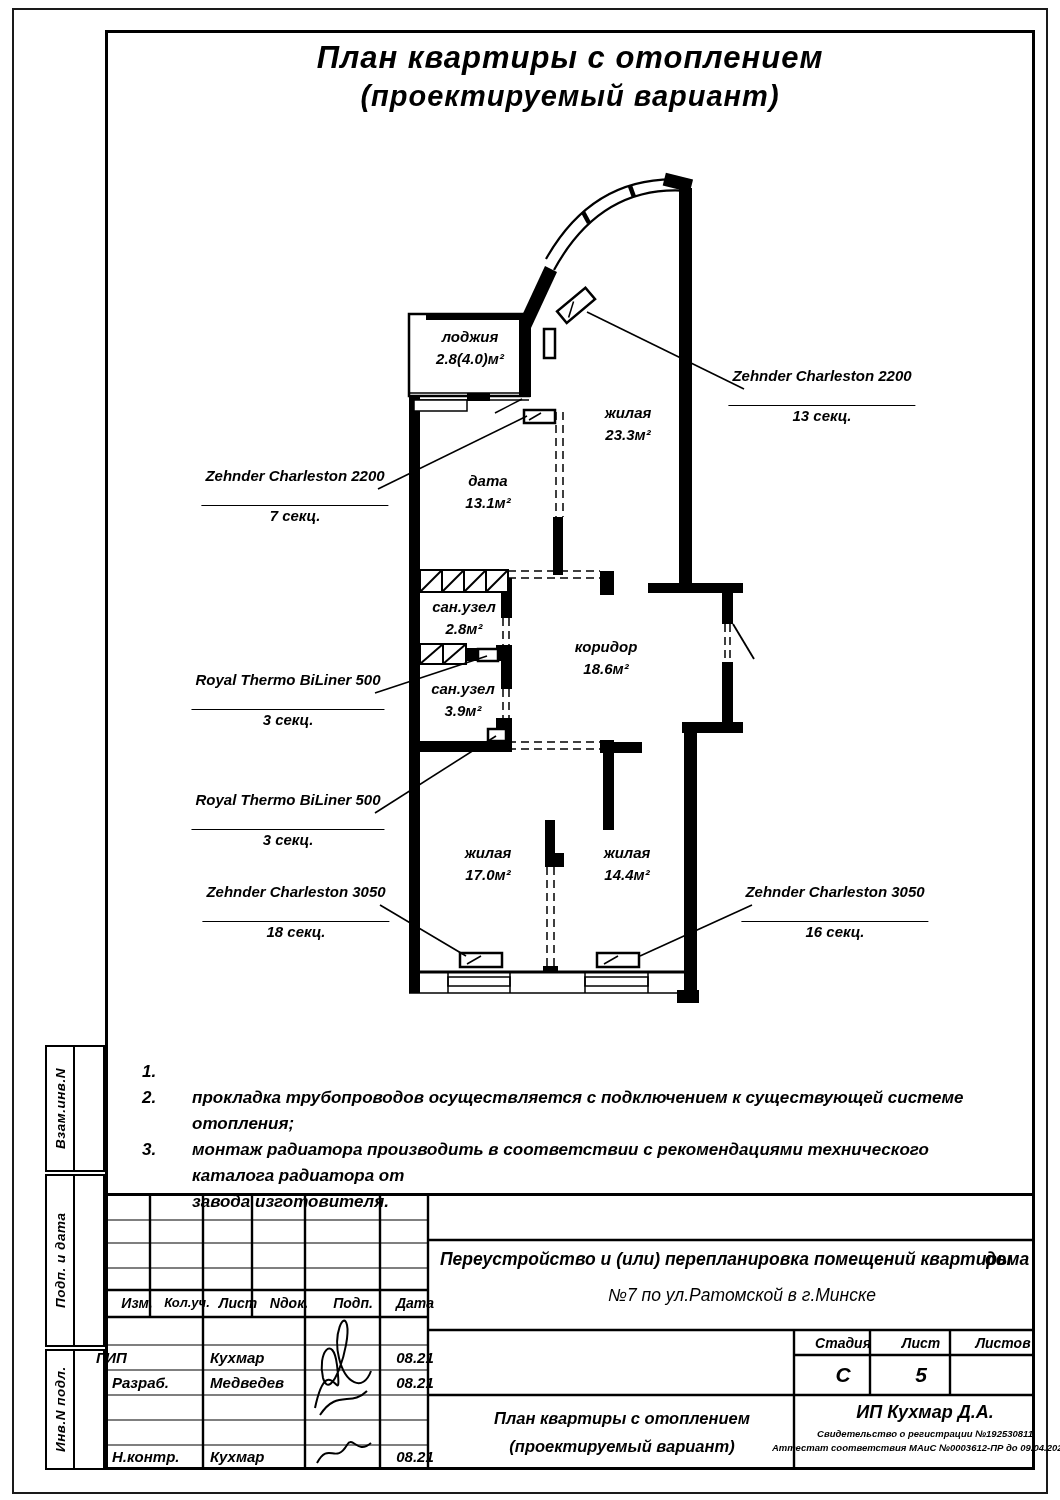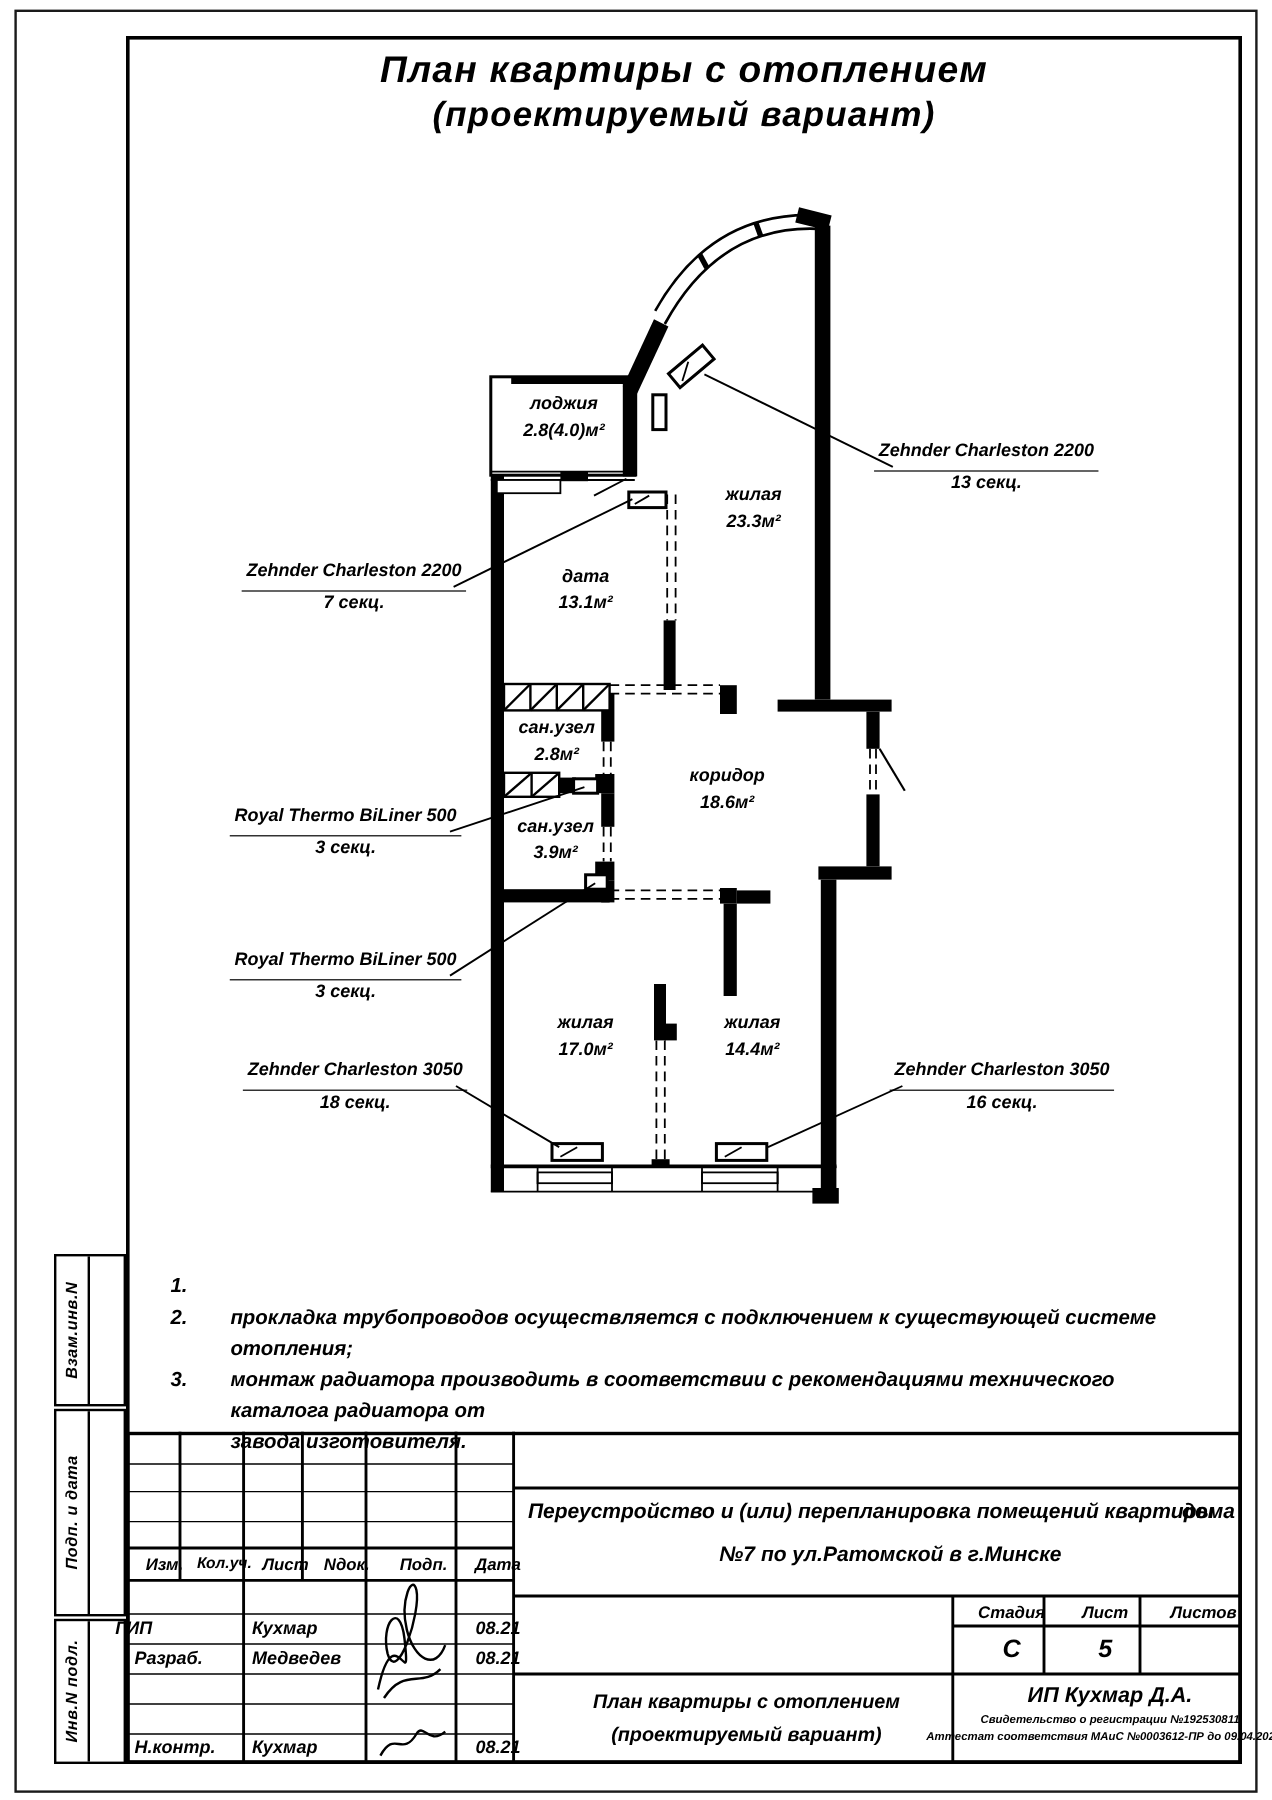--- a/index.html
+++ b/index.html
@@ -13,21 +13,21 @@
   #main-frame{left:105px;top:30px;width:930px;height:1440px;border:3px solid #000;}
   
   #sheet-title{left:105px;top:40px;width:930px;text-align:center;}
   #sheet-title .t1{font-size:31px;font-weight:bold;font-style:italic;letter-spacing:1px;}
   #sheet-title .t2{font-size:29px;font-weight:bold;font-style:italic;letter-spacing:1px;margin-top:4px;}
   
   .room-label{position:absolute;transform:translateX(-50%);text-align:center;
     font-style:italic;font-size:15px;font-weight:bold;line-height:22px;white-space:nowrap;}
   .callout{position:absolute;transform:translateX(-50%);text-align:center;
     font-style:italic;font-size:15px;font-weight:bold;line-height:20px;white-space:nowrap;}
-  .callout .c1{display:inline-block;border-bottom:1.6px solid #000;padding:0 4px 6px 4px;}
+  .callout .c1{display:inline-block;border-bottom:1.6px solid #000;padding:0 4px 19px 4px;}
   .callout .c2{display:block;}
   
   #notes{left:142px;top:1059px;width:860px;}
   .note{display:flex;font-style:italic;font-size:17px;line-height:26px;font-weight:bold;}
   .note .n{width:50px;flex:0 0 50px;}
   .note .t{white-space:pre-line;}
   
   .vcell{border:2.5px solid #000;}
   .vcell .divider{position:absolute;left:26px;top:0;bottom:0;width:0;border-left:2px solid #000;}
   .vcell .vtxt{position:absolute;left:0;top:0;width:26px;height:100%;
@@ -310,21 +310,21 @@
 <div class="stxt ctr" style="left:404px;top:1349px;font-size:15px;font-weight:bold">08.21</div>
 <div class="stxt" style="left:112px;top:1374px;font-size:15px;font-weight:bold">Разраб.</div>
 <div class="stxt" style="left:210px;top:1374px;font-size:15px;font-weight:bold">Медведев</div>
 <div class="stxt ctr" style="left:404px;top:1374px;font-size:15px;font-weight:bold">08.21</div>
 <div class="stxt" style="left:112px;top:1448px;font-size:15px;font-weight:bold">Н.контр.</div>
 <div class="stxt" style="left:210px;top:1448px;font-size:15px;font-weight:bold">Кухмар</div>
 <div class="stxt ctr" style="left:404px;top:1448px;font-size:15px;font-weight:bold">08.21</div>
 
 <div class="stxt ctr" style="left:715px;top:1249px;font-size:17.5px;font-weight:bold">Переустройство и (или) перепланировка помещений квартиры</div>
 <div class="stxt" style="left:985px;top:1249px;font-size:17.5px;font-weight:bold">дома</div>
-<div class="stxt ctr" style="left:731px;top:1285px;font-size:17.5px;font-weight:bold">№7 по ул.Ратомской в г.Минске</div>
+<div class="stxt ctr" style="left:731px;top:1285px;font-size:17.5px;font-weight:normal">№7 по ул.Ратомской в г.Минске</div>
 
 <div class="stxt ctr" style="left:832px;top:1335px;font-size:14px;font-weight:bold">Стадия</div>
 <div class="stxt ctr" style="left:910px;top:1335px;font-size:14px;font-weight:bold">Лист</div>
 <div class="stxt ctr" style="left:992px;top:1335px;font-size:14px;font-weight:bold">Листов</div>
 <div class="stxt ctr" style="left:832px;top:1363px;font-size:21px;font-weight:bold">С</div>
 <div class="stxt ctr" style="left:910px;top:1363px;font-size:21px;font-weight:bold">5</div>
 <div class="stxt ctr" style="left:992px;top:1363px;font-size:21px;font-weight:bold"></div>
 
 <div class="stxt ctr" style="left:611px;top:1409px;font-size:16.5px;font-weight:bold">План квартиры с отоплением</div>
 <div class="stxt ctr" style="left:611px;top:1437px;font-size:16.5px;font-weight:bold">(проектируемый вариант)</div>

